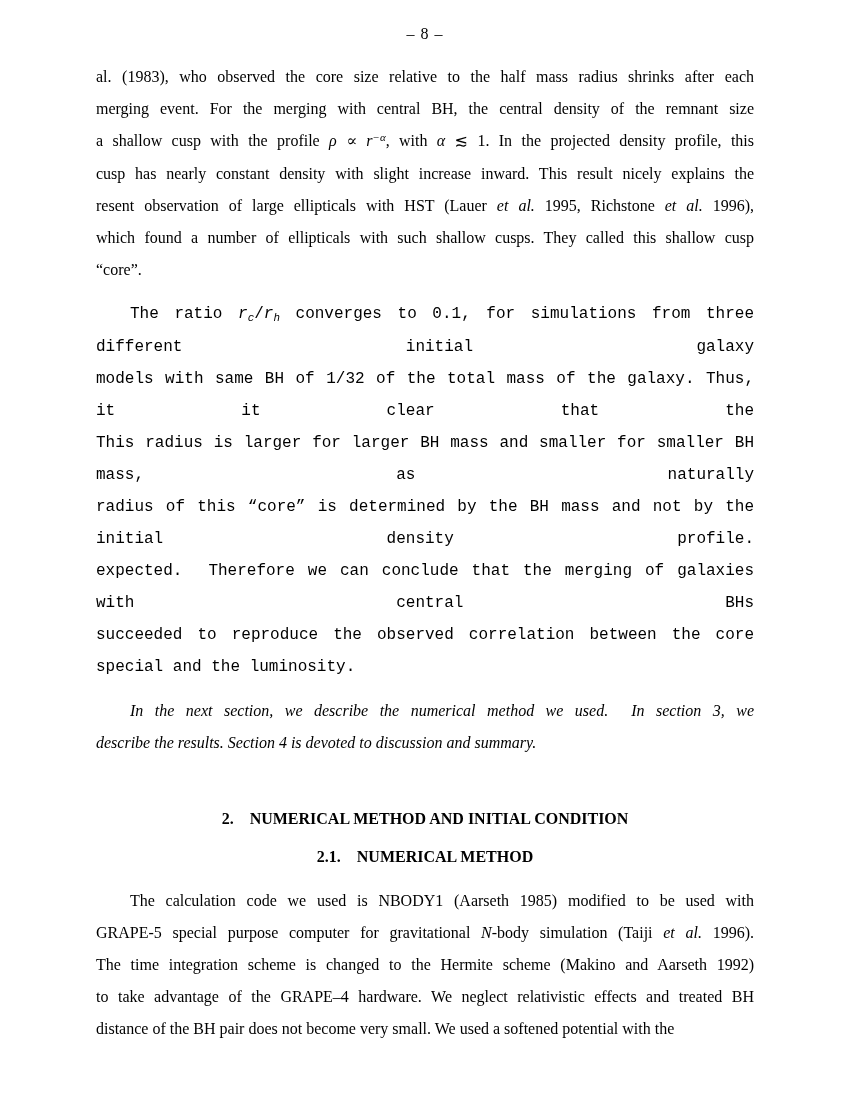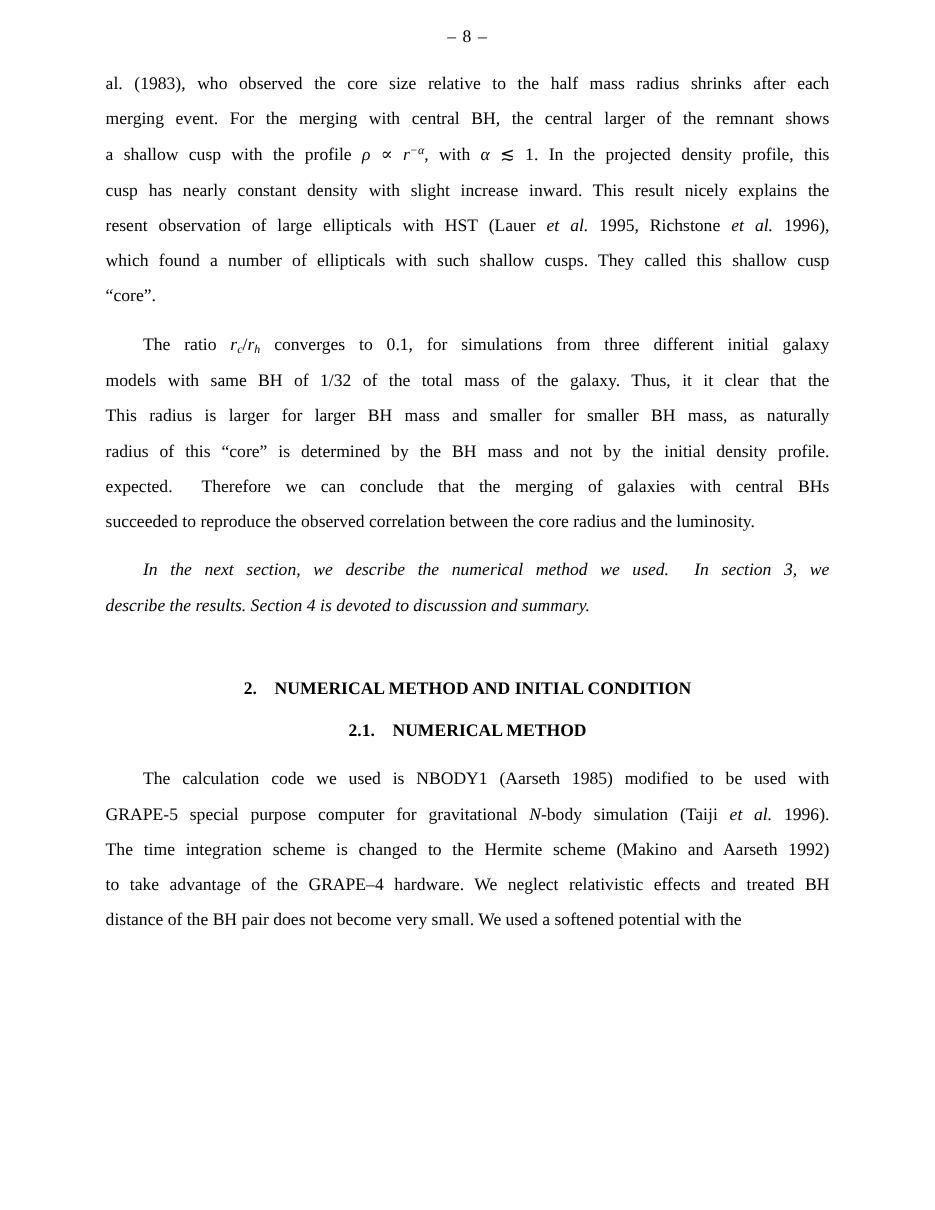--- a/index.html
+++ b/index.html
@@ -20,53 +20,53 @@
     letter-spacing: 1px;
   }
   .content { margin: 0 96px; }
   .block { line-height: 32px; }
   .p .line { text-align: justify; text-align-last: justify; }
   .p .line.last { text-align-last: left; }
   .p.indent .line:first-child { text-indent: 34px; }
   .h1 .line, .h2 .line { text-align: center; text-align-last: center; }
   .h1, .h2 { font-weight: bold; }
   .content .block:nth-child(1) { margin-top: 19px; }
-  .content .block:nth-child(2) { margin-top: 12px; }
+  .content .block:nth-child(2) { margin-top: 12px; font-family: Liberation Mono, monospace; }
   .content .block:nth-child(3) { margin-top: 12px; font-style: italic; }
   .content .block:nth-child(4) { margin-top: 44px; }
   .content .block:nth-child(5) { margin-top: 6px; }
   .content .block:nth-child(6) { margin-top: 12px; }
   .seg { white-space: pre-wrap; }
   .i { font-style: italic; }
   .b { font-weight: bold; }
   .sup { font-size: 68%; position: relative; top: -0.5em; }
   .sub { font-size: 68%; position: relative; top: 0.28em; }
 </style>
 </head>
 <body>
 
 <div class="page">
   <div class="pageno">– 8 –</div>
   <div class="content" id="content">
       <div class="block p">
         <div class="line"><span class="seg">al. (1983), who observed the core size relative to the half mass radius shrinks after each</span></div>
-        <div class="line"><span class="seg">merging event. For the merging with central BH, the central larger of the remnant shows</span></div>
+        <div class="line"><span class="seg">merging event. For the merging with central BH, the central density of the remnant size</span></div>
         <div class="line"><span class="seg">a shallow cusp with the profile </span><span class="seg i">ρ</span><span class="seg"> ∝ </span><span class="seg i">r</span><span class="seg sup i">−α</span><span class="seg">, with </span><span class="seg i">α</span><span class="seg"> ≲ 1. In the projected density profile, this</span></div>
         <div class="line"><span class="seg">cusp has nearly constant density with slight increase inward. This result nicely explains the</span></div>
         <div class="line"><span class="seg">resent observation of large ellipticals with HST (Lauer </span><span class="seg i">et al.</span><span class="seg"> 1995, Richstone </span><span class="seg i">et al.</span><span class="seg"> 1996),</span></div>
         <div class="line"><span class="seg">which found a number of ellipticals with such shallow cusps. They called this shallow cusp</span></div>
         <div class="line last"><span class="seg">“core”.</span></div>
       </div>
       <div class="block p indent">
         <div class="line"><span class="seg">The ratio </span><span class="seg i">r</span><span class="seg sub i">c</span><span class="seg">/</span><span class="seg i">r</span><span class="seg sub i">h</span><span class="seg"> converges to 0.1, for simulations from three different initial galaxy</span></div>
         <div class="line"><span class="seg">models with same BH of 1/32 of the total mass of the galaxy. Thus, it it clear that the</span></div>
         <div class="line"><span class="seg">This radius is larger for larger BH mass and smaller for smaller BH mass, as naturally</span></div>
         <div class="line"><span class="seg">radius of this “core” is determined by the BH mass and not by the initial density profile.</span></div>
         <div class="line"><span class="seg">expected.  Therefore we can conclude that the merging of galaxies with central BHs</span></div>
-        <div class="line last"><span class="seg">succeeded to reproduce the observed correlation between the core radius and the luminosity.</span></div>
+        <div class="line last"><span class="seg">succeeded to reproduce the observed correlation between the core special and the luminosity.</span></div>
       </div>
       <div class="block p indent">
         <div class="line"><span class="seg">In the next section, we describe the numerical method we used.  In section 3, we</span></div>
         <div class="line last"><span class="seg">describe the results. Section 4 is devoted to discussion and summary.</span></div>
       </div>
       <div class="block h1">
         <div class="line last"><span class="seg b">2. NUMERICAL METHOD AND INITIAL CONDITION</span></div>
       </div>
       <div class="block h2">
         <div class="line last"><span class="seg b">2.1. NUMERICAL METHOD</span></div>

